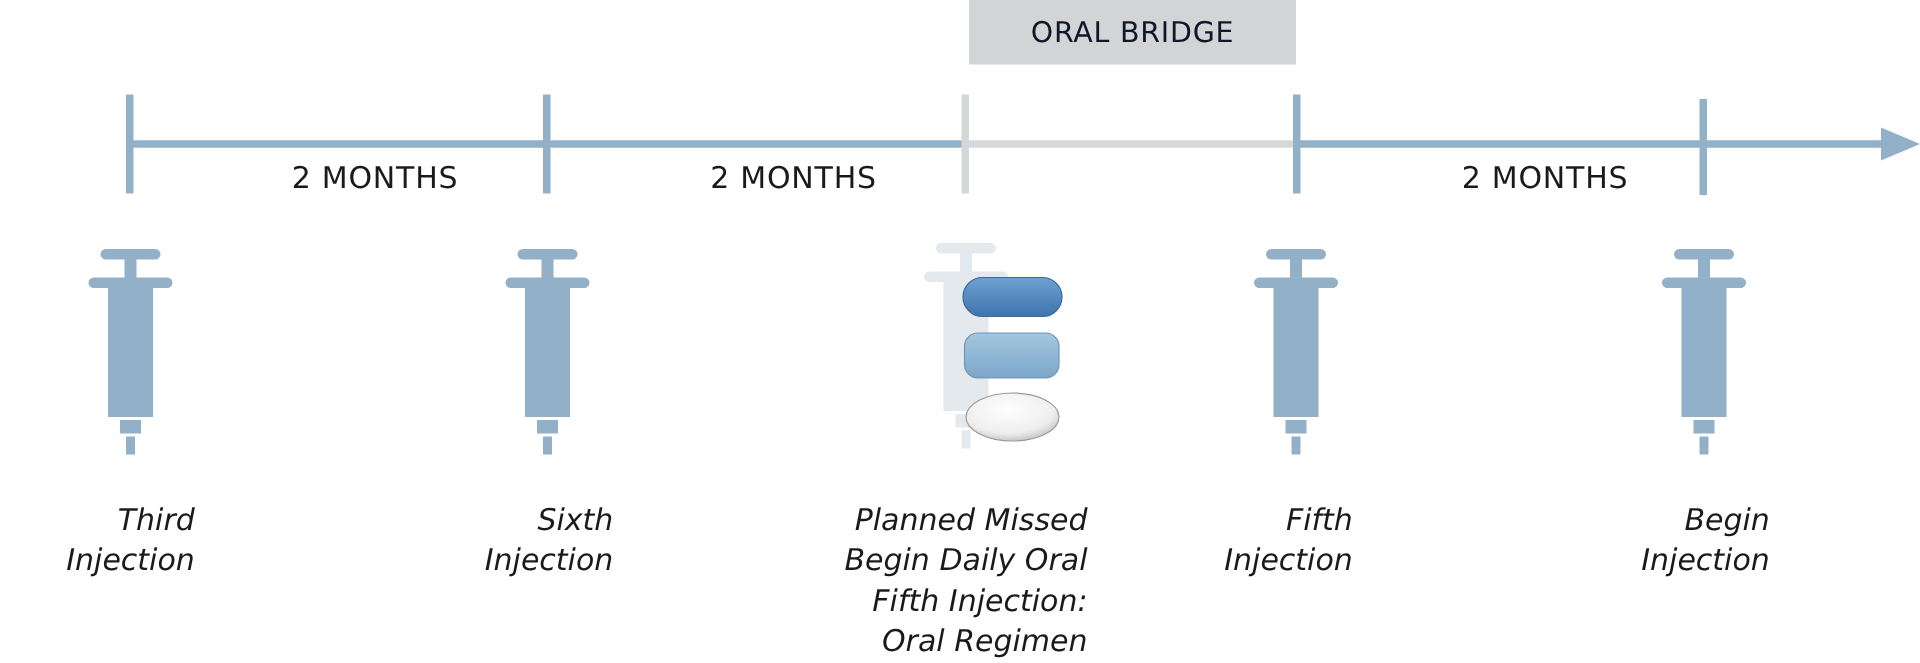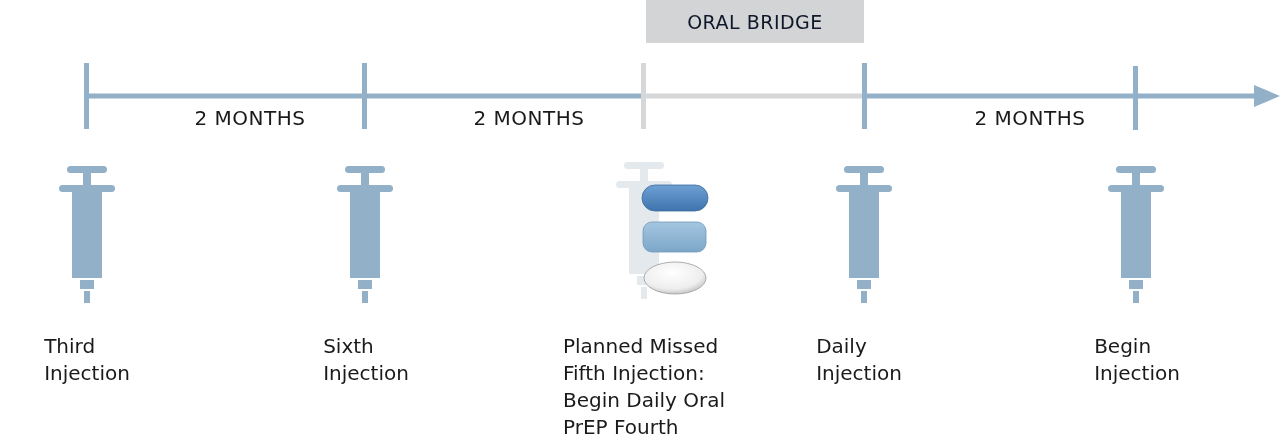--- a/index.html
+++ b/index.html
@@ -5,21 +5,21 @@
   html, body { margin:0; padding:0; background:#ffffff; }
   body { width:1280px; height:442px; position:relative; overflow:hidden;
          font-family:"DejaVu Sans","Liberation Sans",sans-serif; color:#1a1a1a; }
   #diagram { position:absolute; left:0; top:0; }
   .bridge-box { position:absolute; left:646px; top:0; width:218px; height:43px;
                 background:#d3d4d6; display:flex; align-items:center; justify-content:center;
                 font-size:19px; letter-spacing:0.5px; color:#0f172a; }
   .interval { position:absolute; top:106px; font-size:20px; letter-spacing:0.5px;
               transform:translateX(-50%); white-space:nowrap;margin-left:24px; }
   .caption { position:absolute; top:333px; font-size:20px; line-height:27px;
-             text-align:left; transform:translateX(-50%); white-space:nowrap; }
+             text-align:right; transform:translateX(-50%); white-space:nowrap;font-style:italic; }
 </style>
 </head>
 <body>
 
 <svg id="diagram" width="1280" height="442">
   <defs>
     <g id="syringe">
       <rect x="-20" y="0" width="40" height="7" rx="3.5"></rect>
       <rect x="-4" y="5" width="8" height="16"></rect>
       <rect x="-28" y="19" width="56" height="7" rx="3.5"></rect>
@@ -73,24 +73,24 @@
 <div class="caption" style="left:87px">
   <div>Third</div>
   <div>Injection</div>
 </div>
 <div class="caption" style="left:366px">
   <div>Sixth</div>
   <div>Injection</div>
 </div>
 <div class="caption" style="left:644px">
   <div>Planned Missed</div>
+  <div>Begin Daily Oral</div>
   <div>Fifth Injection:</div>
-  <div>Begin Daily Oral</div>
-  <div>PrEP Fourth</div>
+  <div>Oral Regimen</div>
 </div>
 <div class="caption" style="left:859px">
-  <div>Daily</div>
+  <div>Fifth</div>
   <div>Injection</div>
 </div>
 <div class="caption" style="left:1137px">
   <div>Begin</div>
   <div>Injection</div>
 </div>
 
 </body></html>

